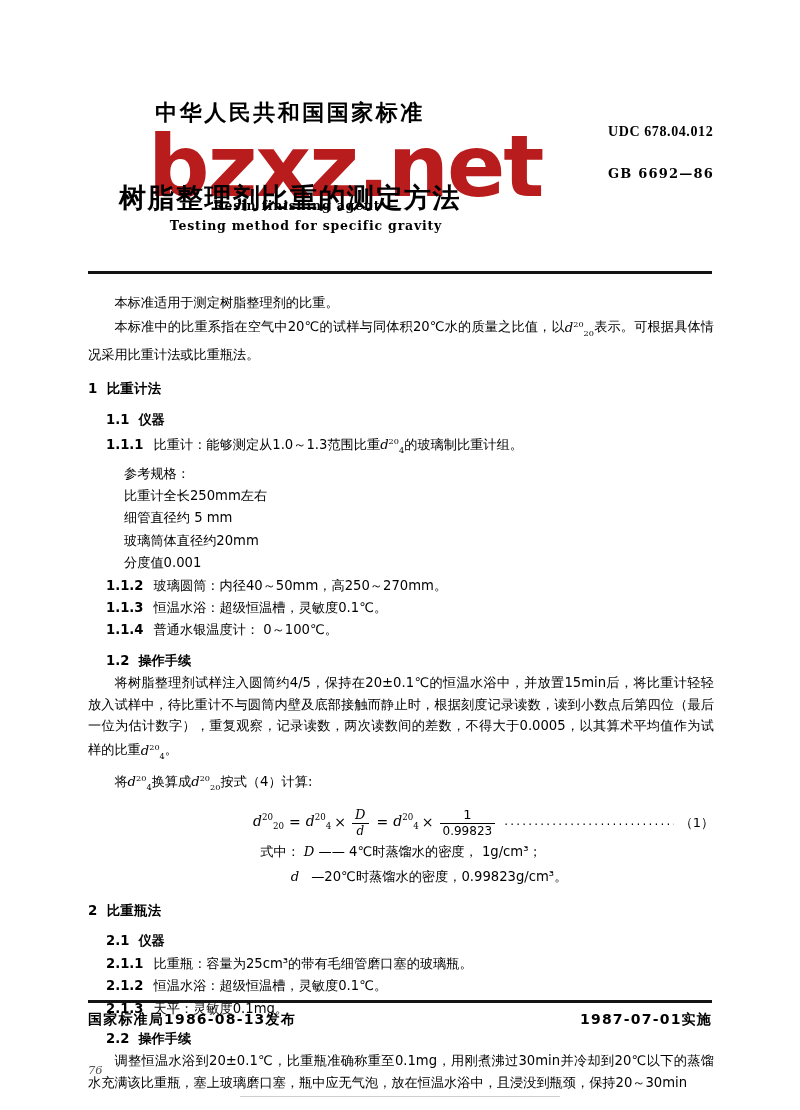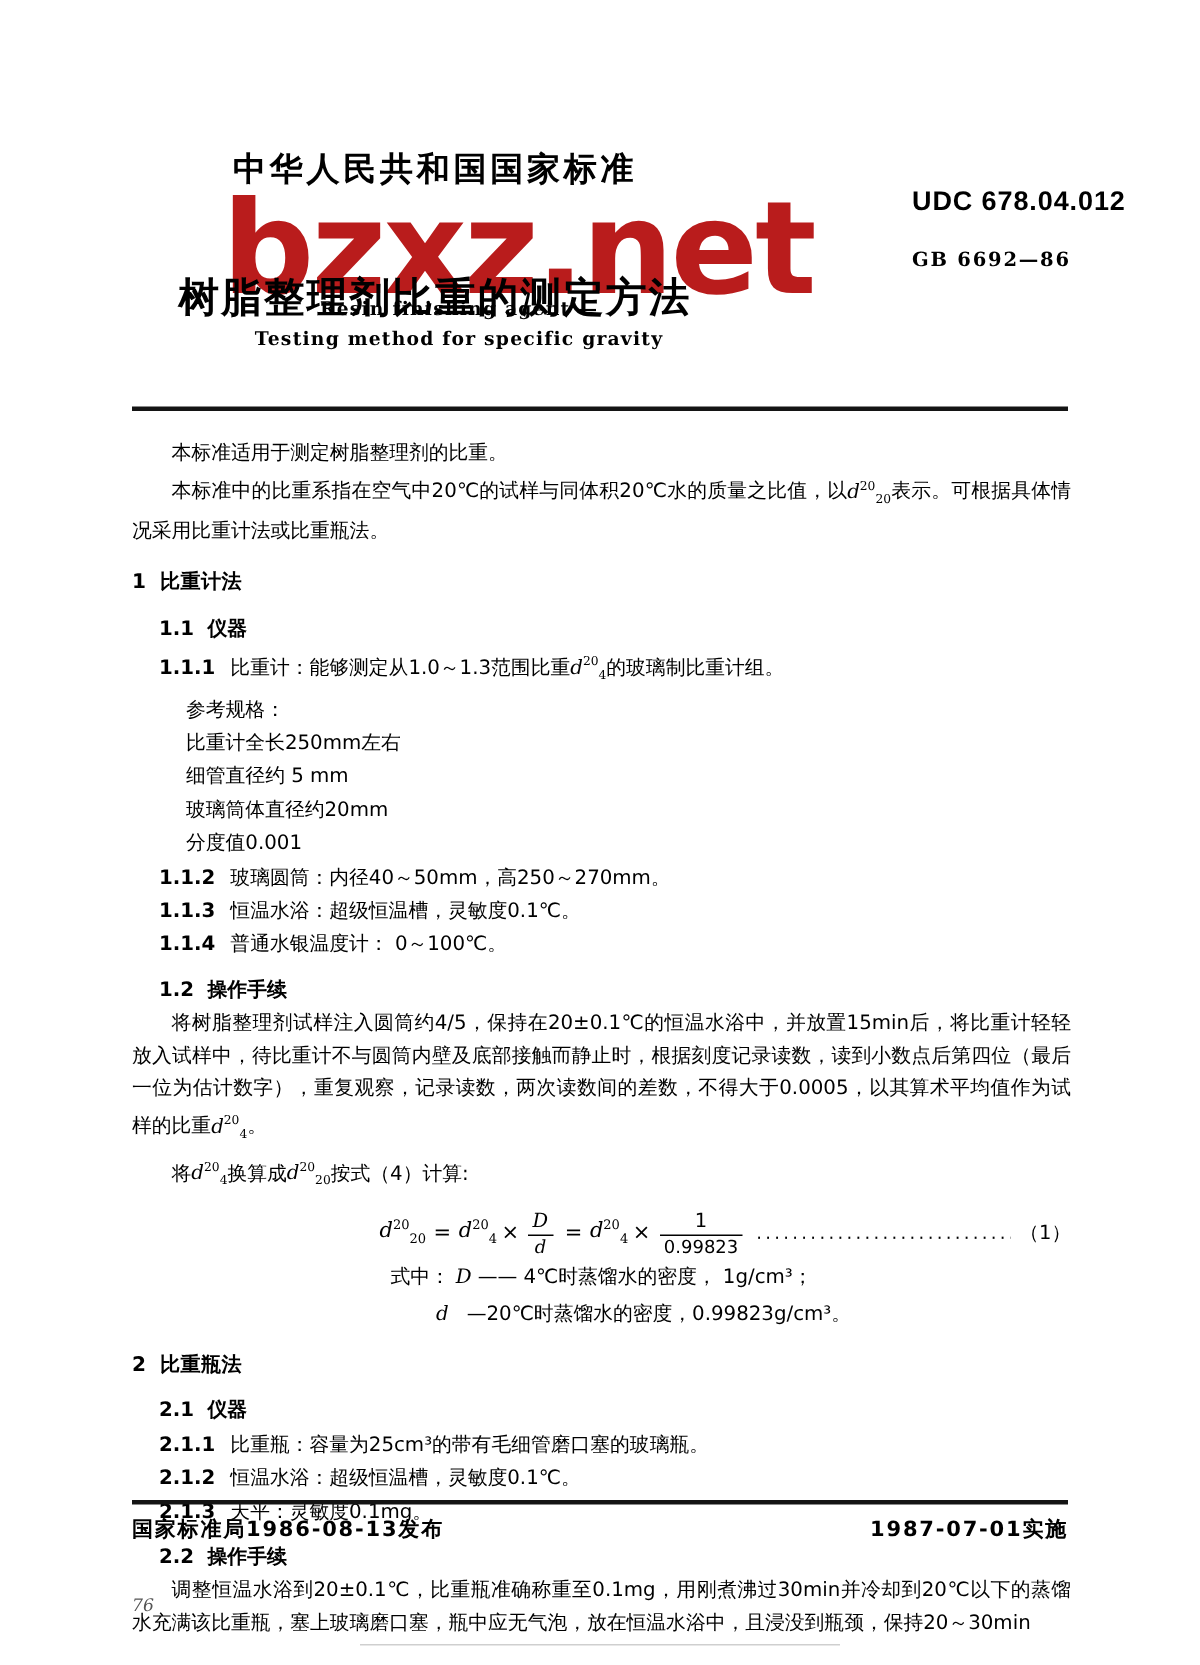--- a/index.html
+++ b/index.html
@@ -69,22 +69,22 @@
     width: 580px;
     text-align: center;
     font-family: "DejaVu Serif", "Liberation Serif", serif;
     font-size: 12.5px;
     font-weight: bold;
     line-height: 20px;
     letter-spacing: 0.8px;
   }
   #udc-code {
     left: 608px; top: 124px;
-    font-family: Liberation Sans, sans-serif;
-    font-size: 18px;
+    font-family: Liberation Serif, serif;
+    font-size: 14px;
     font-weight: bold;
     letter-spacing: 0.6px;
   }
   #gb-code {
     left: 608px; top: 166px;
     font-family: "DejaVu Serif", "Liberation Serif", serif;
     font-size: 13px;
     font-weight: bold;
     letter-spacing: 1.2px;
   }

